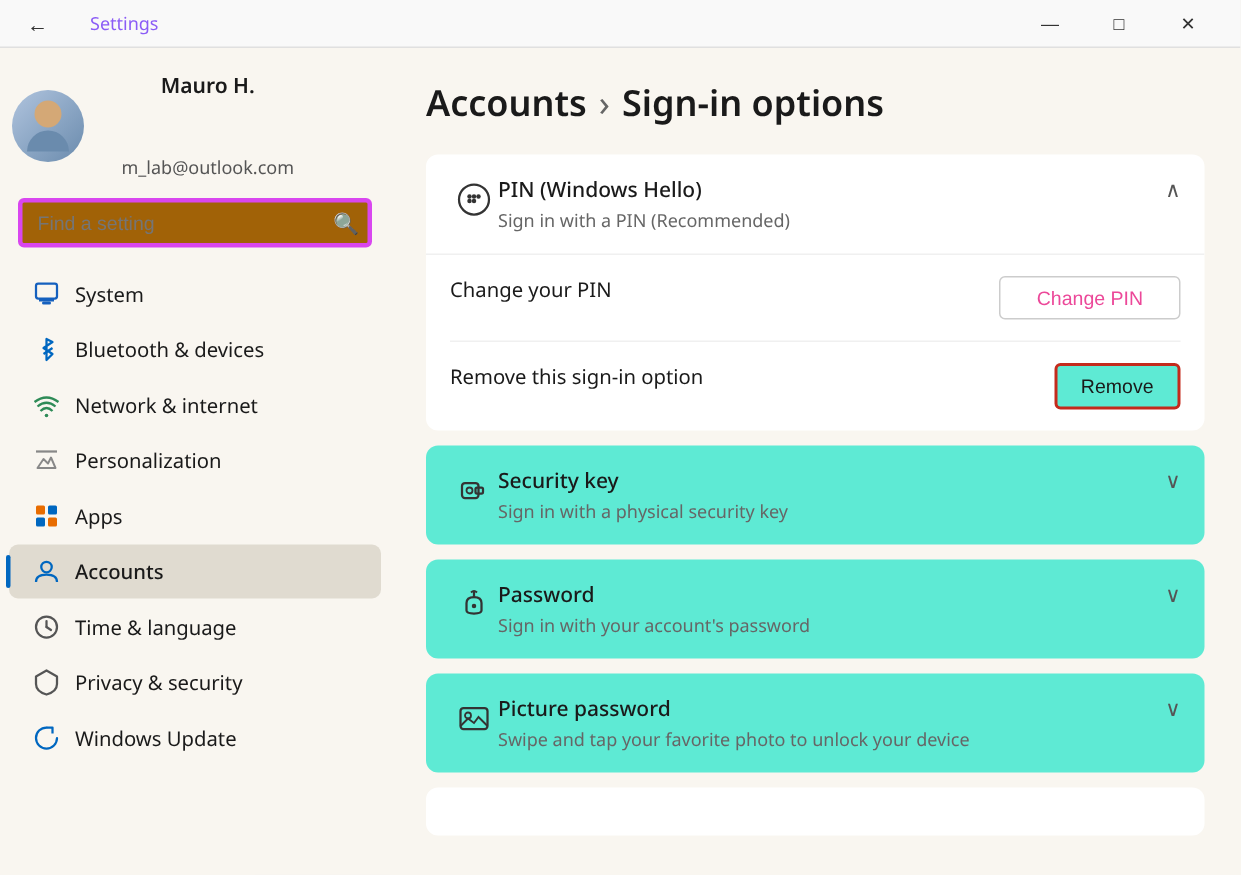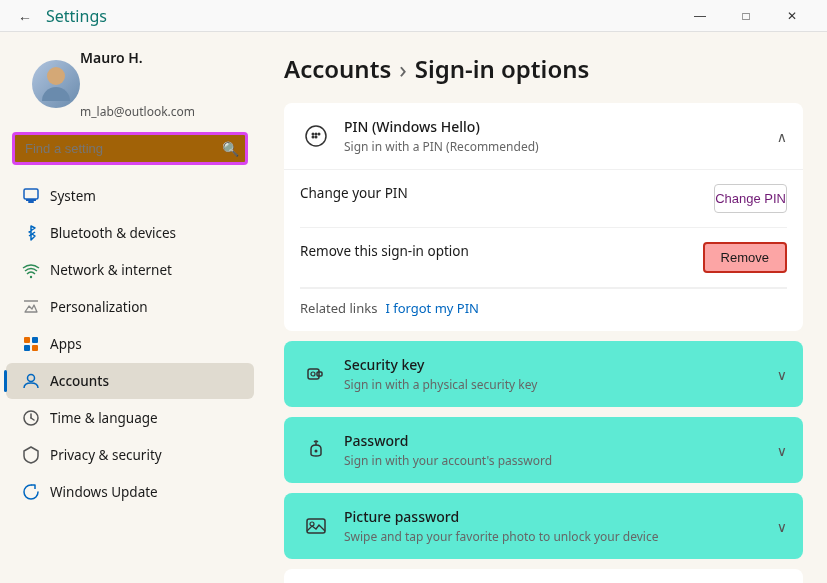--- a/index.html
+++ b/index.html
@@ -27,22 +27,23 @@
     .title-bar-back {
       cursor: pointer;
       font-size: 14px;
       color: #333;
       background: none;
       border: none;
       padding: 2px 6px;
       border-radius: 4px;
     }
     .title-bar-title {
-      font-size: 16px;
-      color: #0f766e;
+      font-size: 12px;
+      color: #8b5cf6;
+      margin-left: 14px;
     }
     .title-bar-controls {
       margin-left: auto;
       display: flex;
       gap: 0;
     }
     .title-bar-btn {
       width: 46px;
       height: 32px;
       border: none;
@@ -70,22 +71,23 @@
       background: #f9f6f0;
       display: flex;
       flex-direction: column;
       padding: 0;
       overflow-y: auto;
     }
 
     .user-profile {
       display: flex;
       align-items: center;
-      gap: 0;
-      padding: 16px 16px 12px 32px;
+      gap: 25px;
+      padding: 16px 16px 12px 8px;
+      text-align: center;
     }
     .avatar {
       width: 48px;
       height: 48px;
       border-radius: 50%;
       background: linear-gradient(135deg, #b0c4de, #6a8bad);
       display: flex;
       align-items: center;
       justify-content: center;
       font-size: 22px;
@@ -204,24 +206,23 @@
 
     .settings-card {
       background: #5eead4;
       border-radius: 8px;
       margin-bottom: 10px;
       overflow: hidden;
     }
 
     .card-header {
       display: flex;
-      align-items: center;
+      align-items: flex-start;
       padding: 14px 16px;
       cursor: pointer;
-      gap: 12px;
     }
     .card-icon {
       width: 32px;
       height: 32px;
       display: flex;
       align-items: center;
       justify-content: center;
       font-size: 18px;
       flex-shrink: 0;
       color: #333;
@@ -252,34 +253,34 @@
       display: flex;
       align-items: flex-start;
       justify-content: space-between;
       padding: 14px 0;
       border-bottom: 1px solid #f0f0f0;
     }
     .pin-row:last-of-type { border-bottom: none; }
     .pin-row-label { font-size: 13.5px; color: #1a1a1a; }
 
     .btn {
-      padding: 6px 0;
+      padding: 6px 24px;
       border: 1px solid #ccc;
       border-radius: 4px;
       background: white;
       font-size: 13px;
       cursor: pointer;
-      color: #701a75;
+      color: #ec4899;
     }
 
     .btn-remove {
       padding: 6px 16px;
       border: 2px solid #c42b1c;
       border-radius: 4px;
-      background: #fca5a5;
+      background: #5eead4;
       font-size: 13px;
       cursor: pointer;
       color: #1a1a1a;
     }
 
     .related-links {
       display: flex;
       align-items: center;
       gap: 8px;
       padding: 10px 0 14px 0;
@@ -460,24 +461,20 @@
 
       <div class="pin-options">
         <div class="pin-row">
           <span class="pin-row-label">Change your PIN</span>
           <button class="btn">Change PIN</button>
         </div>
         <div class="pin-row">
           <span class="pin-row-label">Remove this sign-in option</span>
           <button class="btn-remove">Remove</button>
         </div>
-        <div class="related-links">
-          <span>Related links</span>
-          <a href="#">I forgot my PIN</a>
-        </div>
       </div>
     </div>
 
     <div class="settings-card">
       <div class="card-header">
         <div class="card-icon">
           <svg width="24" height="24" viewBox="0 0 24 24" fill="none">
             <rect x="4" y="7" width="11" height="10" rx="2" stroke="#333" stroke-width="1.5" fill="none"></rect>
             <rect x="13" y="10" width="5" height="4" rx="1" stroke="#333" stroke-width="1.5" fill="none"></rect>
             <circle cx="9" cy="12" r="2" stroke="#333" stroke-width="1.2" fill="none"></circle>

